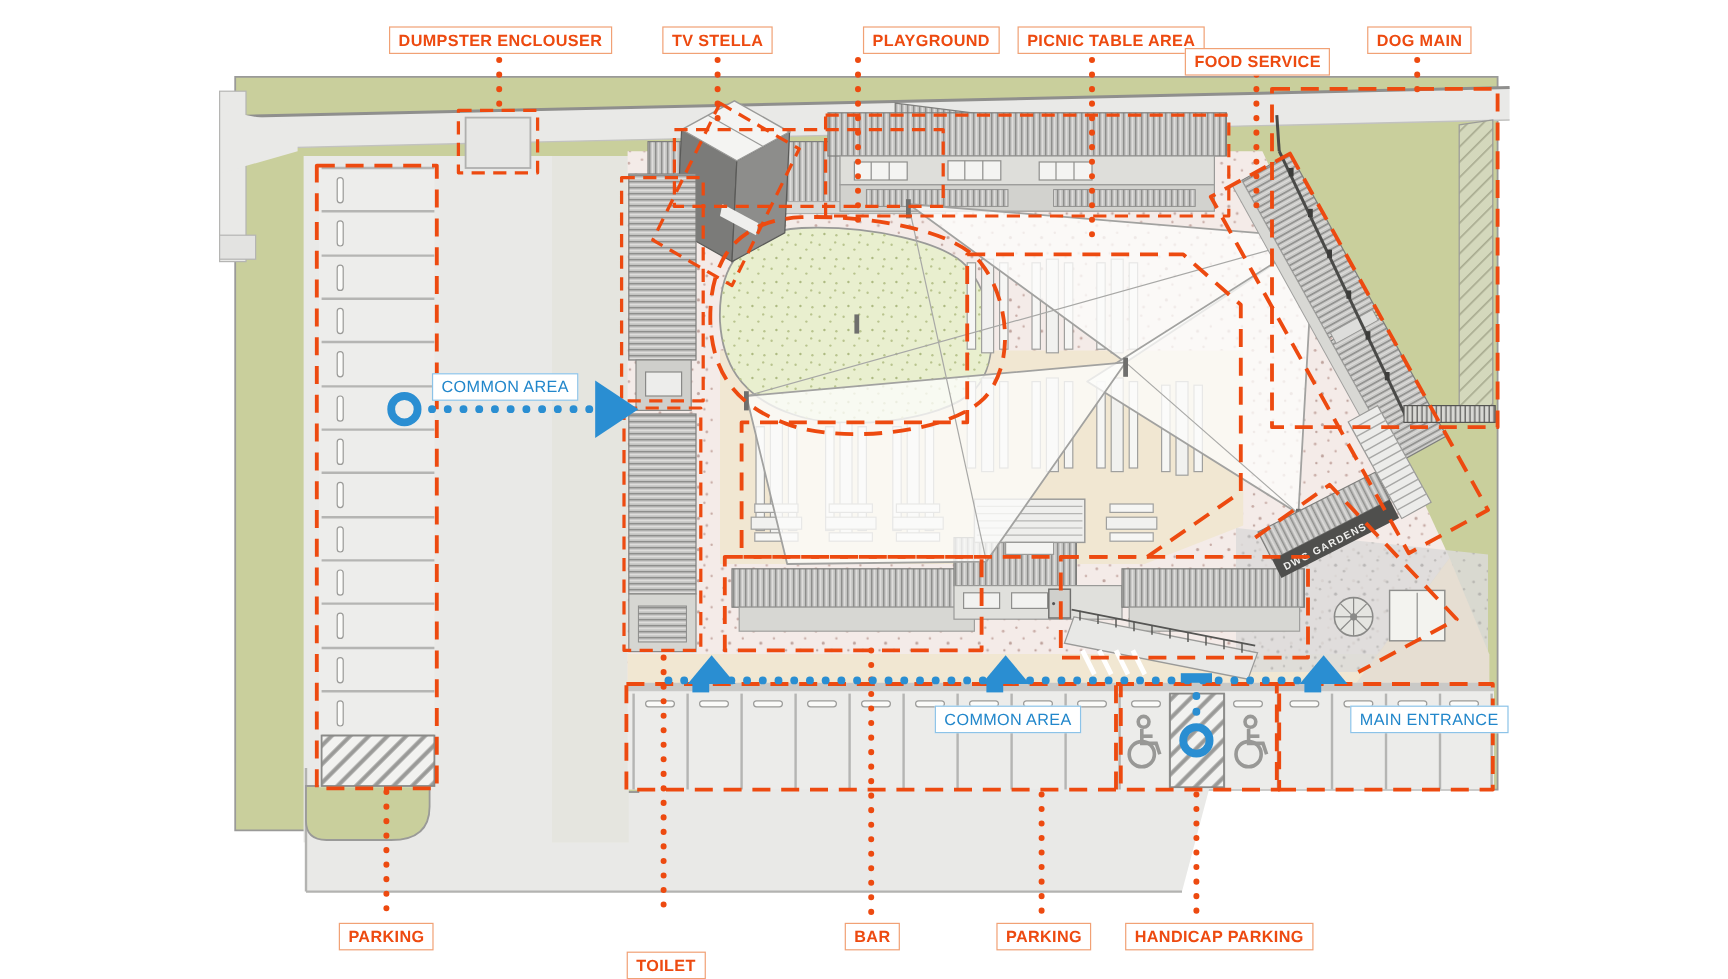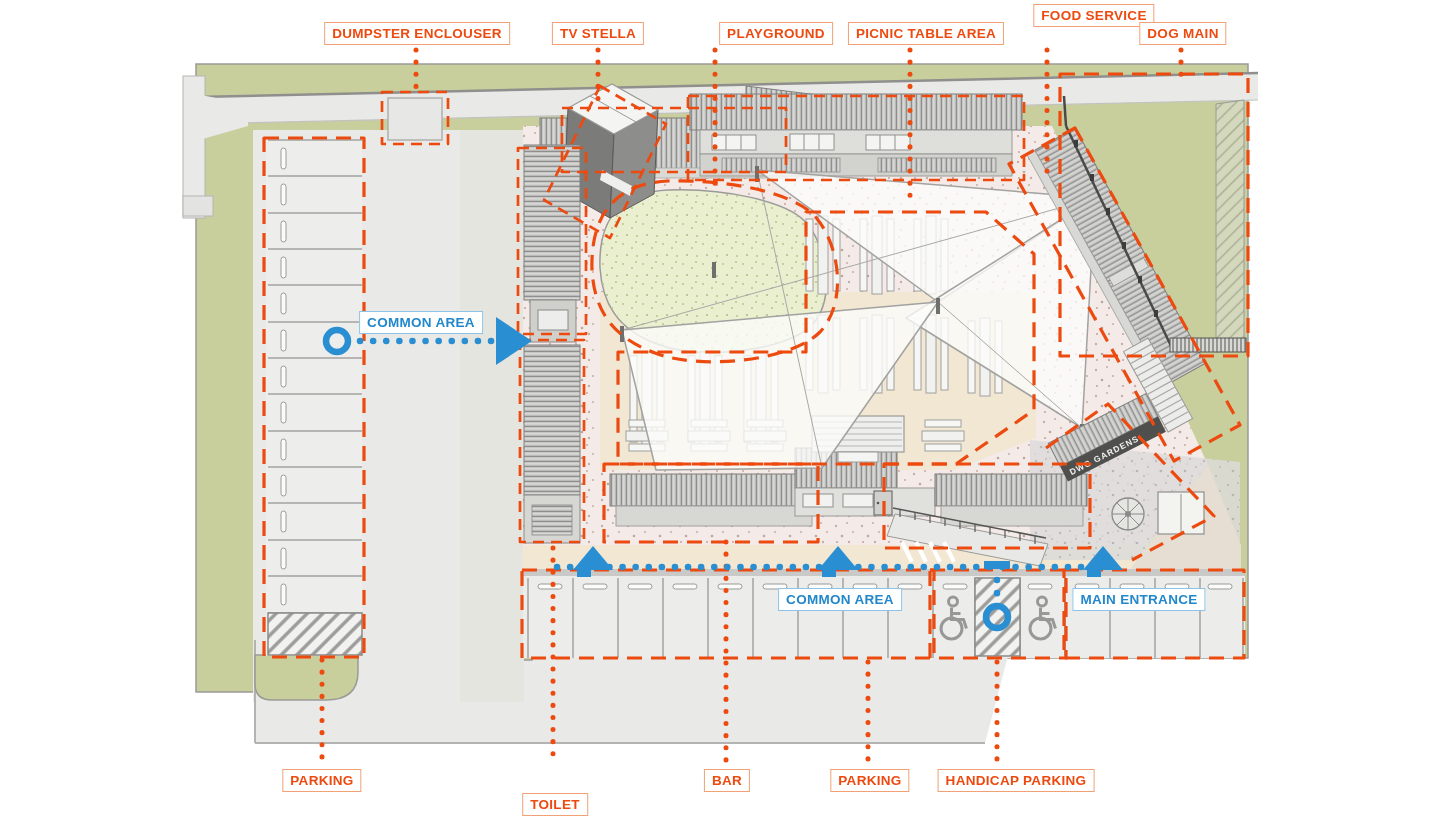--- a/index.html
+++ b/index.html
@@ -5,21 +5,21 @@
   html,body{margin:0;padding:0;background:#ffffff;}
   #stage{position:relative;width:1440px;height:816px;background:#ffffff;overflow:hidden;
          font-family:"Liberation Sans", sans-serif;}
   #plan{position:absolute;left:0;top:0;}
   .lbl{position:absolute;transform:translateX(-50%);white-space:nowrap;
        background:#ffffff;border:1px solid #f1a175;color:#ed4a10;
        font-size:13.5px;font-weight:700;letter-spacing:.3px;
        padding:2px 7px;line-height:17px;}
   .lblb{position:absolute;transform:translateX(-50%);white-space:nowrap;
        background:#ffffff;border:1px solid #8cc3e8;color:#2287cb;
-       font-size:13.5px;font-weight:700;letter-spacing:.3px;
+       font-size:13.5px;font-weight:400;letter-spacing:.3px;
        padding:2px 7px;line-height:17px;}
   .dash{fill:none;stroke:#ed4a10;stroke-width:3.2;stroke-dasharray:15 9;stroke-linejoin:round;}
   .dash2{fill:none;stroke:#ed4a10;stroke-width:2.7;stroke-dasharray:11 7;stroke-linejoin:round;}
   .olead{stroke:#ed4a10;stroke-width:5;stroke-dasharray:0.1 12;stroke-linecap:round;fill:none;}
   .bdot{stroke:#2a8ed2;stroke-width:6.5;stroke-dasharray:0.1 13;stroke-linecap:round;fill:none;}
   .bring{stroke:#2a8ed2;stroke-width:6.5;fill:none;}
 </style>
 </head>
 <body>
 
@@ -458,26 +458,26 @@
     <line class="bdot" x1="997" y1="580" x2="997" y2="598"></line>
     <circle class="bring" cx="997" cy="617" r="11"></circle>
   </g>
 </g>
 </svg>
 
 <div class="lbl" style="left:417px;top:22px;">DUMPSTER ENCLOUSER</div>
 <div class="lbl" style="left:598px;top:22px;">TV STELLA</div>
 <div class="lbl" style="left:732px;top:22px;margin-left:44px;">PLAYGROUND</div>
 <div class="lbl" style="left:903px;top:22px;margin-left:23px;">PICNIC TABLE AREA</div>
-<div class="lbl" style="left:1048px;top:4px;margin-left:46px;">FOOD SERVICE</div>
+<div class="lbl" style="left:1048px;top:40px;">FOOD SERVICE</div>
 <div class="lbl" style="left:1183px;top:22px;">DOG MAIN</div>
 
 <div class="lbl" style="left:322px;top:769px;">PARKING</div>
 <div class="lbl" style="left:555px;top:769px;margin-top:24px;">TOILET</div>
 <div class="lbl" style="left:727px;top:769px;text-align:right;">BAR</div>
 <div class="lbl" style="left:870px;top:769px;">PARKING</div>
 <div class="lbl" style="left:1016px;top:769px;">HANDICAP PARKING</div>
 
 <div class="lblb" style="left:421px;top:311px;">COMMON AREA</div>
 <div class="lblb" style="left:840px;top:588px;">COMMON AREA</div>
-<div class="lblb" style="left:1139px;top:588px;">MAIN ENTRANCE</div>
+<div class="lblb" style="left:1191px;top:588px;">MAIN ENTRANCE</div>
 
 </div>
 
 </body></html>

